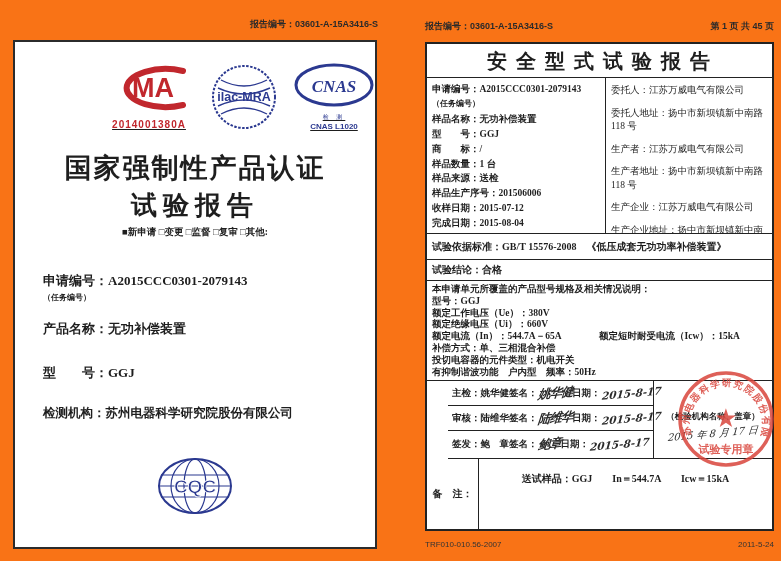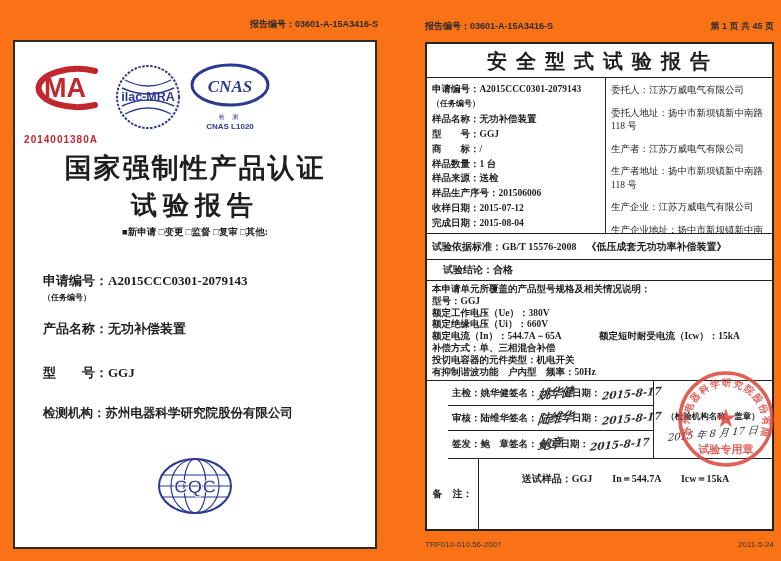--- a/index.html
+++ b/index.html
@@ -5,23 +5,23 @@
   * { margin:0; padding:0; box-sizing:border-box; }
   html,body { background:#e9e9e6; }
   .screen {
     position:relative; width:781px; height:561px; background:#f97316;
     font-family:"Liberation Sans", sans-serif; color:#1e1e1e; overflow:hidden;
   }
   
   .page-left { position:absolute; left:0; top:0; width:412px; height:561px; }
   .left-no { position:absolute; left:250px; top:18px; font-size:9px; font-weight:bold; color:#2a2a2a; }
   .cover-border { position:absolute; left:13px; top:40px; width:364px; height:509px; border:2px solid #2b2b2b; background:#fff; }
-  .logo-row { position:absolute; top:20px; left:0; width:100%; display:flex; justify-content:flex-start; align-items:flex-start; gap:6px; }
+  .logo-row { position:absolute; top:20px; left:0; width:100%; display:flex; justify-content:flex-end; align-items:flex-start; gap:14px;text-decoration:underline; }
   .logo-block { text-align:center; }
-  .cma-num { font-size:10px; font-weight:bold; color:var(--red,#c12a2a); letter-spacing:1px; margin-top:16px; }
+  .cma-num { font-size:10px; font-weight:bold; color:var(--red,#c12a2a); letter-spacing:1px; margin-top:1px; }
   .cnas-sub { font-size:6px; color:var(--blue,#2b3990); letter-spacing:3px; margin-top:1px; }
   .cnas-num { font-size:8px; font-weight:bold; color:var(--blue,#2b3990); }
   .cover-title1 { position:absolute; top:108px; width:100%; text-align:center;
     font-family:"Liberation Serif", serif; font-size:27px; font-weight:bold; letter-spacing:2px; }
   .cover-title2 { position:absolute; top:146px; width:100%; text-align:center;
     font-family:"Liberation Serif", serif; font-size:26px; font-weight:bold; letter-spacing:6px; }
   .apply-line { position:absolute; top:184px; width:100%; text-align:center;
     font-family:"Liberation Serif", serif; font-size:9.5px; font-weight:bold; }
   .cover-fields { position:absolute; left:28px; top:230px; width:320px;
     font-family:"Liberation Serif", serif; font-size:13px; font-weight:bold; }
@@ -37,21 +37,21 @@
     font-family:"Liberation Serif", serif; }
   .row-title { height:34px; line-height:34px; text-align:center; border-bottom:1px solid #222;
     font-size:20px; font-weight:bold; letter-spacing:2px; }
   .row-info { display:flex; border-bottom:1px solid #222; height:156px; overflow:hidden; }
   .info-left { width:179px; border-right:1px solid #222; padding:4px 4px 0 5px; font-size:9.5px; font-weight:bold; }
   .info-left p { line-height:14.9px; white-space:nowrap; }
   .info-left p.subnote { font-size:8px; }
   .info-right { flex:1; padding:6px 4px 0 5px; font-size:9.5px; font-weight:normal; }
   .info-right p { line-height:13.5px; margin-bottom:9px; }
   .row-standard { border-bottom:1px solid #222; padding:6px 5px 5px; font-size:10px; font-weight:bold; }
-  .row-conclusion { border-bottom:1px solid #222; padding:3px 16px; font-size:10px; font-weight:bold; }
+  .row-conclusion { border-bottom:1px solid #222; padding:3px 5px; font-size:10px; font-weight:bold; }
   .row-coverage { border-bottom:1px solid #222; padding:3px 5px 12px; font-size:9.5px; font-weight:bold; height:100px; overflow:hidden; }
   .row-coverage p { line-height:11.8px; white-space:nowrap; }
   .sig-section { display:flex; border-bottom:1px solid #222; height:78px;margin-left:21px; }
   .sig-left { width:206px; border-right:1px solid #222; }
   .sig-row { height:25px; display:flex; align-items:center; padding:0 4px; font-size:9.5px; font-weight:bold; border-bottom:1px solid #222; white-space:nowrap; }
   .sig-row:last-child { border-bottom:none; height:26px; }
   .sig-role { width:30px; } .sig-name { width:44px; } .sig-lab { width:30px; }
   .hand { font-family:"DejaVu Serif", serif; font-style:italic; display:inline-block;
     transform:rotate(-5deg) skewX(-10deg); color:#2b2b2b; }
   .sig-script { font-size:12.5px; width:46px; letter-spacing:-1px; }

